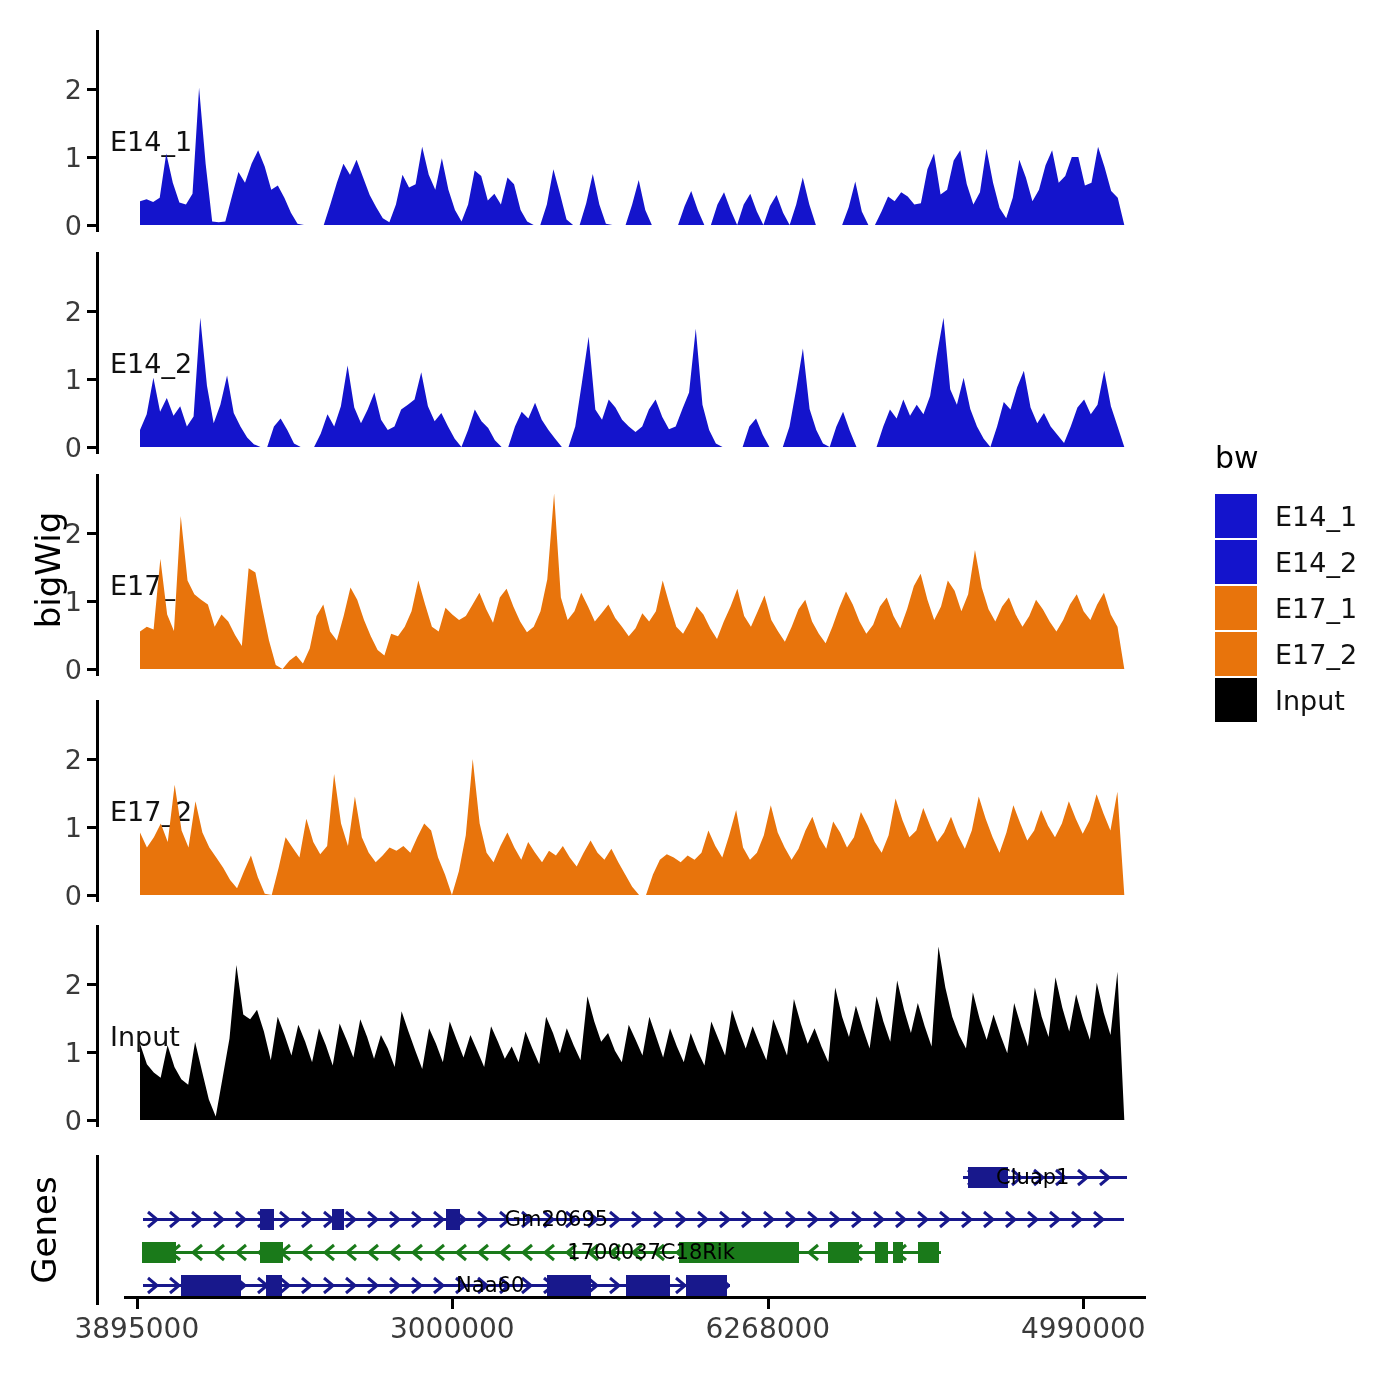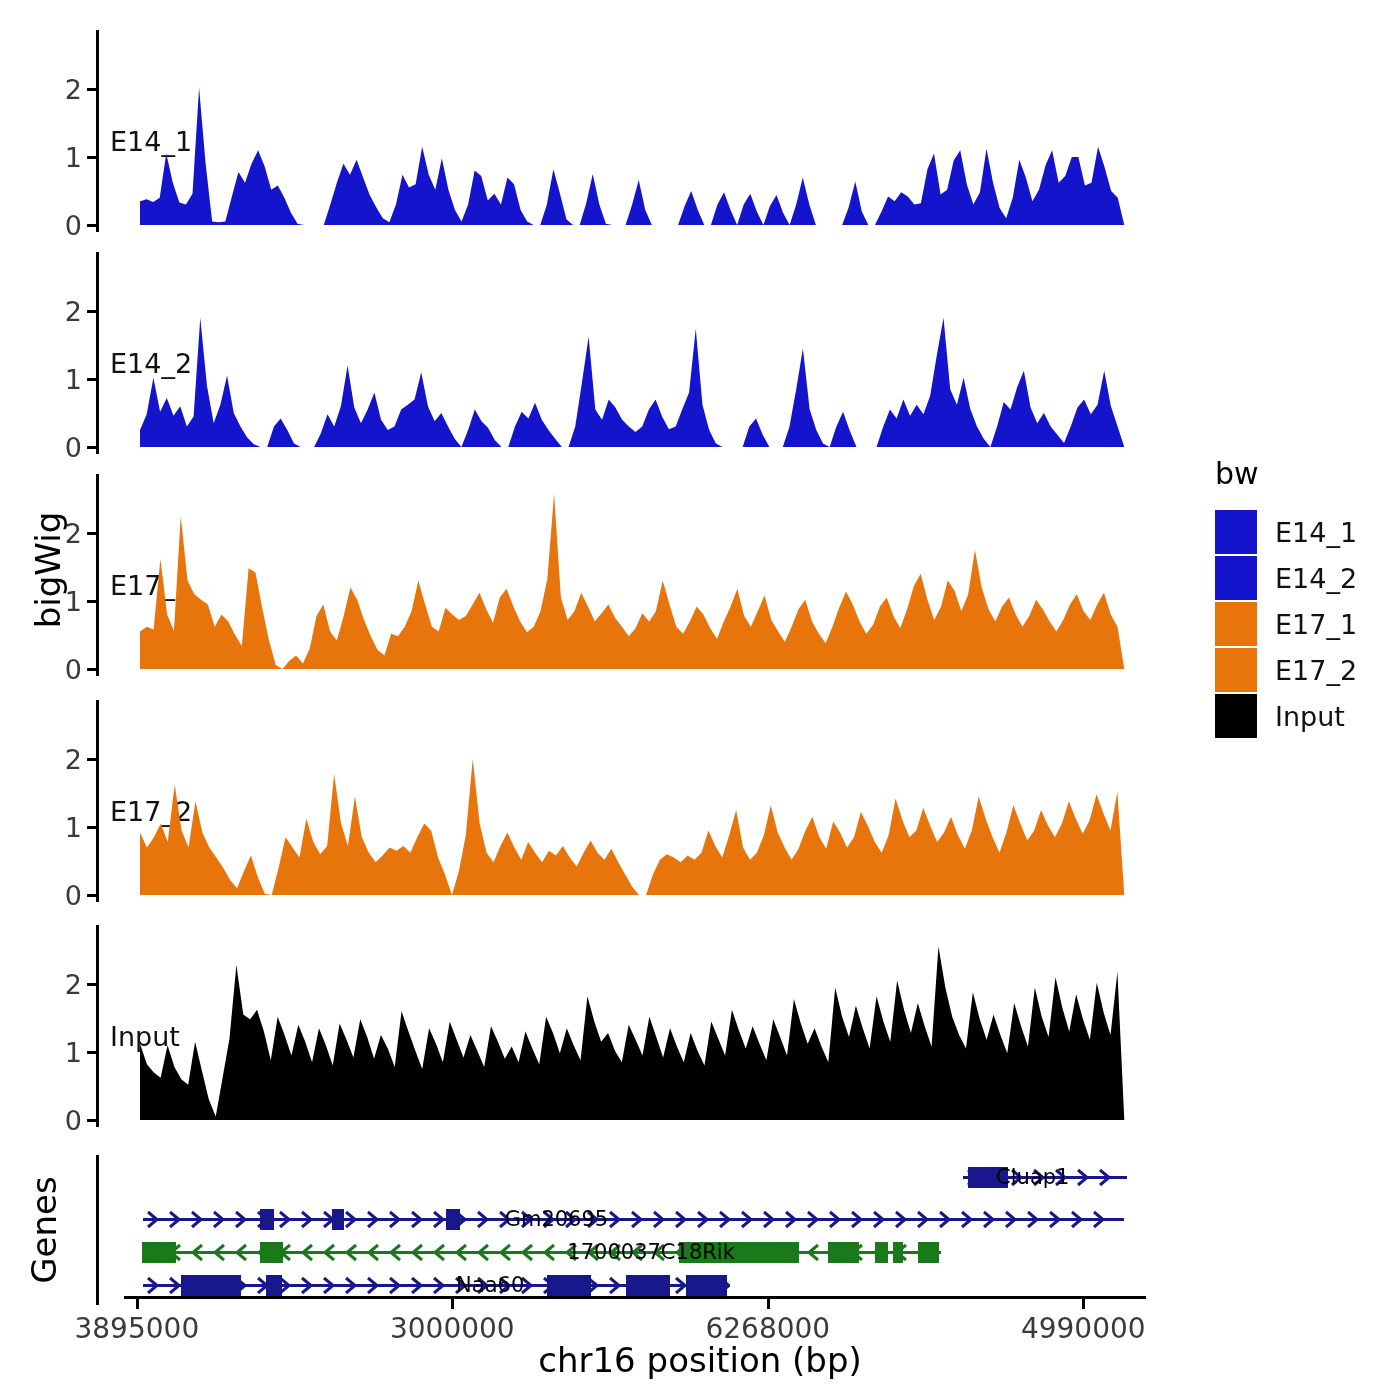--- a/index.html
+++ b/index.html
@@ -40,21 +40,21 @@
   .gene-name{position:absolute;font-size:21px;color:#000;white-space:nowrap;
              transform:translate(-50%,-50%);}
 
   
   .xtick{position:absolute;width:3px;height:10px;background:#000;}
   .xticklbl{position:absolute;font-size:28px;color:#3a3a3a;
             transform:translateX(-50%);white-space:nowrap;}
   .xaxis-title{position:absolute;width:100%;text-align:center;font-size:34px;color:#000;}
 
   
-  .legend{position:absolute;left:1215px;top:456px;}
+  .legend{position:absolute;left:1215px;top:440px;}
   .legend-title{font-size:30px;color:#000;margin-bottom:18px;}
   .legend-row{display:flex;align-items:center;height:46px;}
   .legend-swatch{width:42px;height:44px;margin-right:18px;}
   .legend-label{font-size:27px;color:#111;}
 </style>
 </head>
 <body>
 
 <div id="root">
 
@@ -305,21 +305,20 @@
       <div class="axisline" style="left: 124.238px; top: 1296px; width: 1022.14px;"></div>
       <div class="xtick" style="left: 135.857px; top: 1299px;"></div>
       <div class="xticklbl" style="left: 136.857px; top: 1312px;">3895000</div>
       <div class="xtick" style="left: 451.333px; top: 1299px;"></div>
       <div class="xticklbl" style="left: 452.333px; top: 1312px;">3000000</div>
       <div class="xtick" style="left: 766.81px; top: 1299px;"></div>
       <div class="xticklbl" style="left: 767.81px; top: 1312px;">6268000</div>
       <div class="xtick" style="left: 1082.29px; top: 1299px;"></div>
       <div class="xticklbl" style="left: 1083.29px; top: 1312px;">4990000</div>
     </div>
-  <div class="xaxis-title" id="xaxis-title" style="left:0;top:1340px;">chr16 position (bp)</div>
 
   <div class="legend">
     <div class="legend-title">bw</div>
     <div id="legend-rows">
         <div class="legend-row">
           <div class="legend-swatch" style="background: rgb(20, 20, 204);"></div>
           <div class="legend-label">E14_1</div>
         </div>
         <div class="legend-row">
           <div class="legend-swatch" style="background: rgb(20, 20, 204);"></div>

